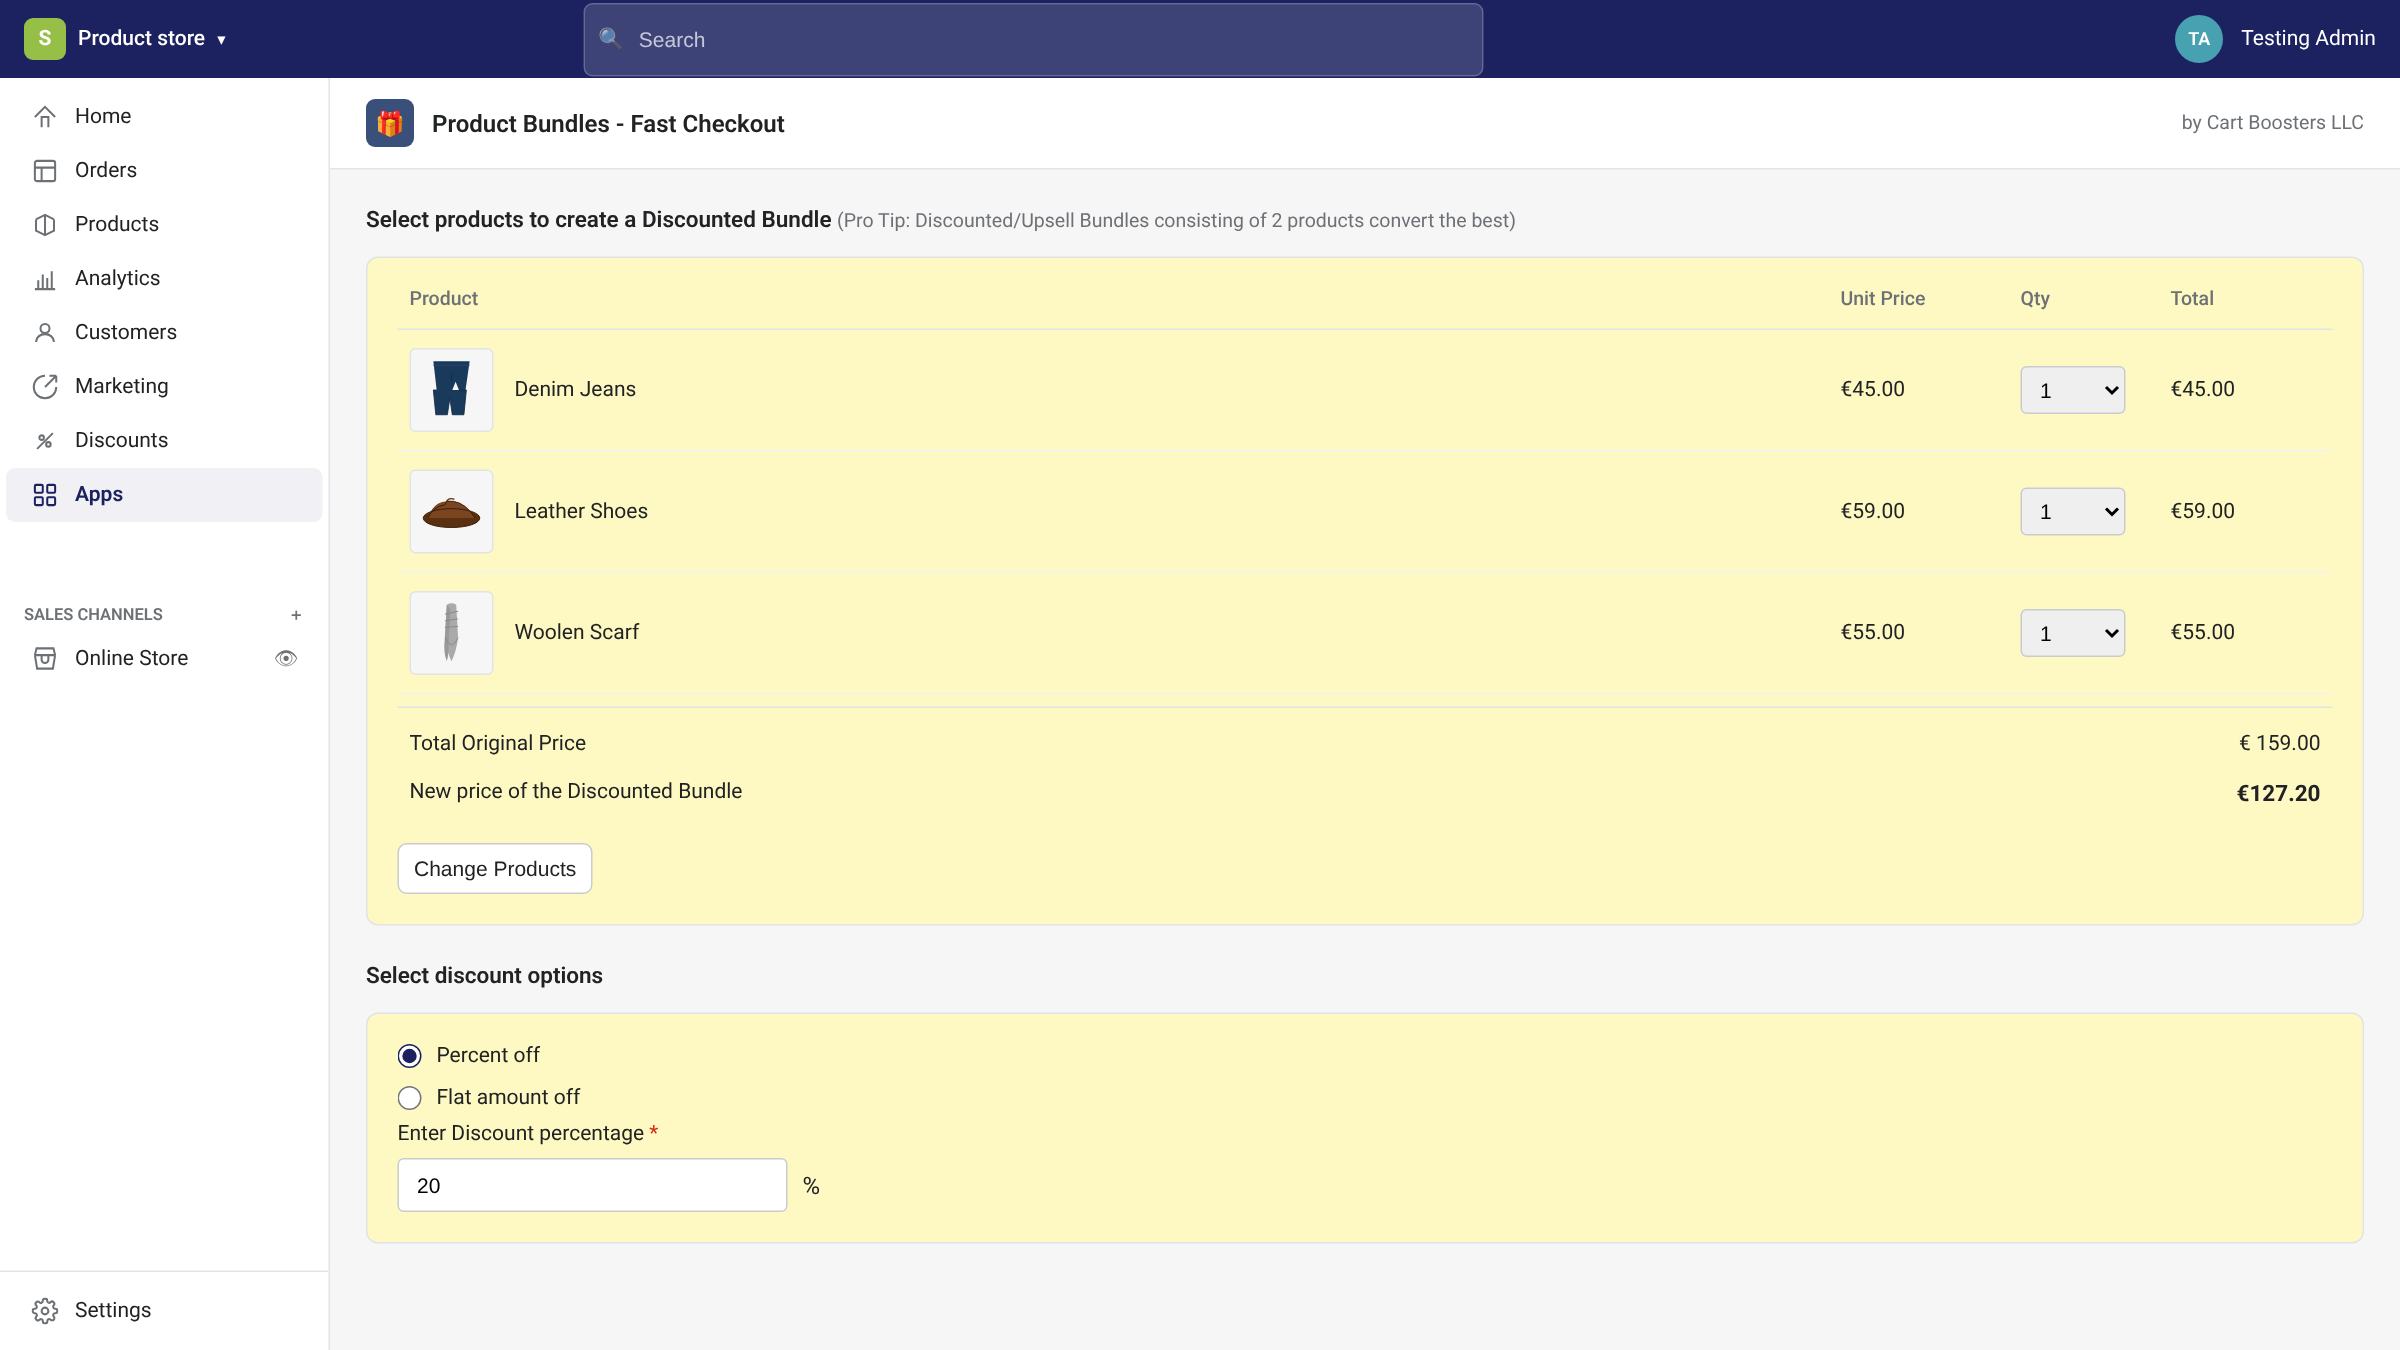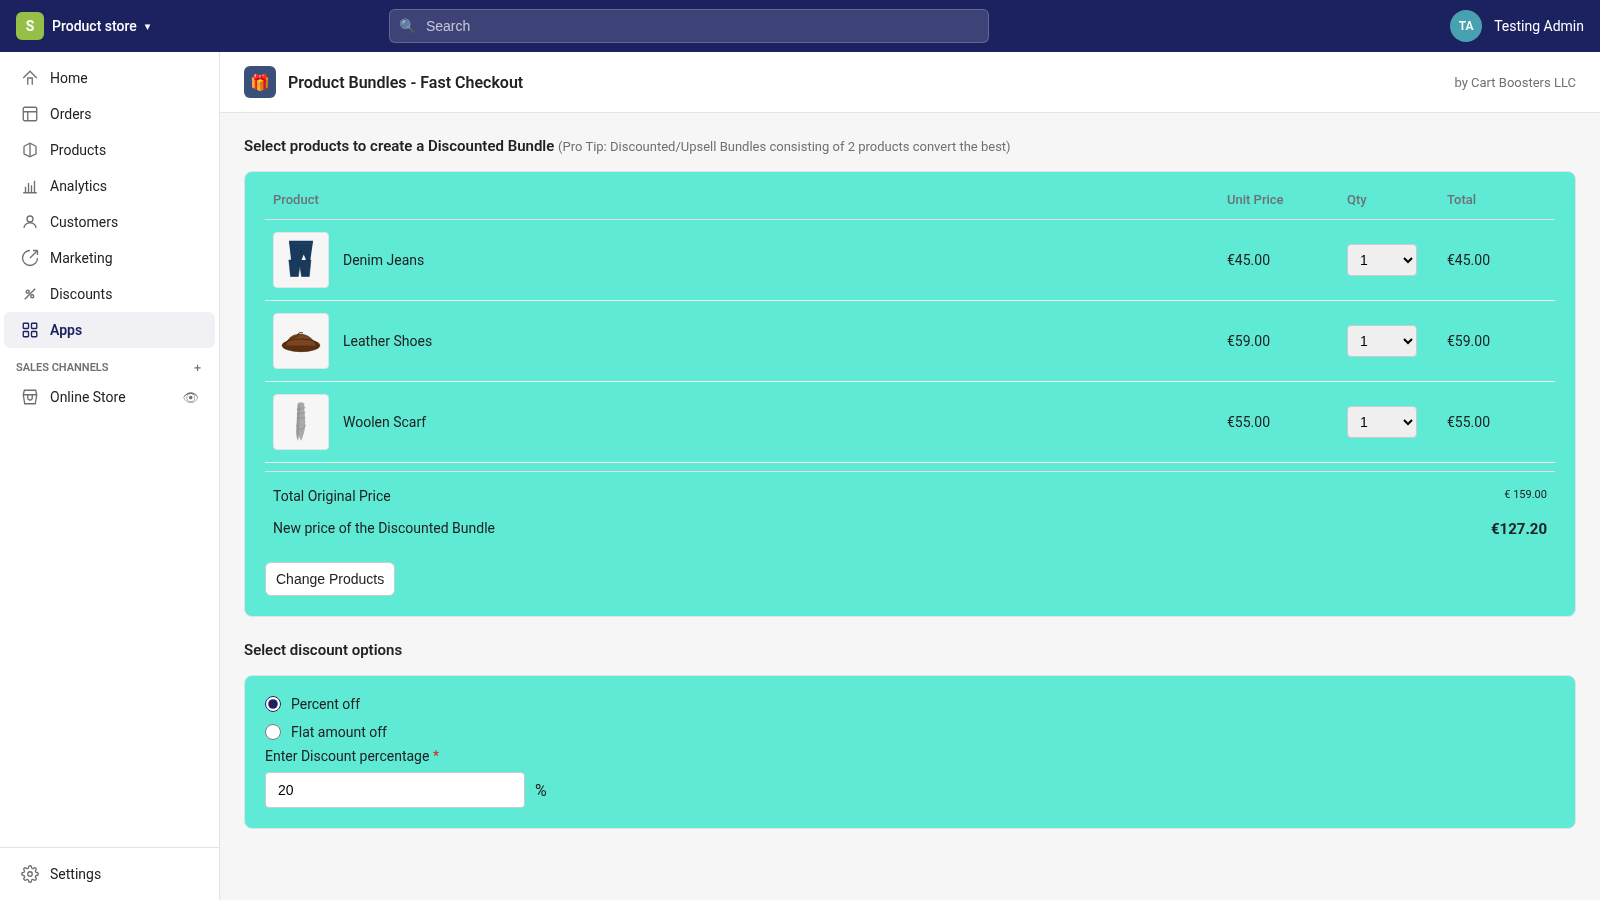--- a/index.html
+++ b/index.html
@@ -34,21 +34,21 @@
       color: white; font-weight: bold; font-size: 14px;
     }
     .topnav-search {
       flex: 1;
       max-width: 600px;
       margin: 0 auto;
       position: relative;
     }
     .topnav-search input {
       width: 100%;
-      height: 34px;
+      height: 49px;
       background: rgba(255,255,255,0.15);
       border: 1px solid rgba(255,255,255,0.2);
       border-radius: 6px;
       padding: 0 12px 0 36px;
       color: #fff;
       font-size: 14px;
       outline: none;
     }
     .topnav-search input::placeholder { color: rgba(255,255,255,0.7); }
     .topnav-search .search-icon {
@@ -87,21 +87,21 @@
       font-size: 14px;
       border-radius: 6px;
       margin: 0 4px;
     }
     .sidebar-item.active { background: #f0f0f5; color: #1c2260; font-weight: 600; }
     .sidebar-item .icon { width: 20px; height: 20px; display: flex; align-items: center; justify-content: center; color: #6d7175; flex-shrink: 0; }
     .sidebar-item.active .icon { color: #1c2260; }
     .sidebar-section-label {
       font-size: 11px; font-weight: 600; color: #6d7175;
       padding: 12px 16px 4px;
-      display: flex; align-items: center; justify-content: space-between;
+      display: flex; align-items: center; justify-content: space-between; margin-top: 42px;
     }
     .sidebar-section-label .add-btn { cursor: pointer; color: #6d7175; }
 
     
     .main {
       margin-top: 52px;
       margin-left: 220px;
       padding: 0;
       min-height: calc(100vh - 52px);
       background: #f6f6f7;
@@ -130,21 +130,21 @@
 
     .section-heading {
       font-size: 15px;
       font-weight: 600;
       color: #202223;
       margin-bottom: 16px;
     }
     .pro-tip { font-size: 13px; font-weight: 400; color: #6d7175; }
 
     .card {
-      background: #5eead4;
+      background: #fef9c3;
       border: 1px solid #e1e3e5;
       border-radius: 8px;
       padding: 20px;
       margin-bottom: 24px;
     }
     .table-header {
       display: grid;
       grid-template-columns: 1fr 120px 100px 100px;
       padding: 0 8px 12px;
       border-bottom: 1px solid #e1e3e5;
@@ -184,21 +184,21 @@
       cursor: pointer;
     }
     .total-cell { color: #202223; font-size: 14px; }
 
     .summary-row {
       display: flex;
       justify-content: space-between;
       padding: 8px 8px;
     }
     .summary-label { color: #202223; font-size: 14px; }
-    .summary-value { color: #202223; font-size: 11px; }
+    .summary-value { color: #202223; font-size: 14px; }
     .summary-value.bold { font-weight: 700; font-size: 15px; }
 
     .change-products-btn {
       margin-top: 16px;
       padding: 8px 10px;
       background: #fff;
       border: 1px solid #c9cccf;
       border-radius: 6px;
       font-size: 14px;
       cursor: pointer;

